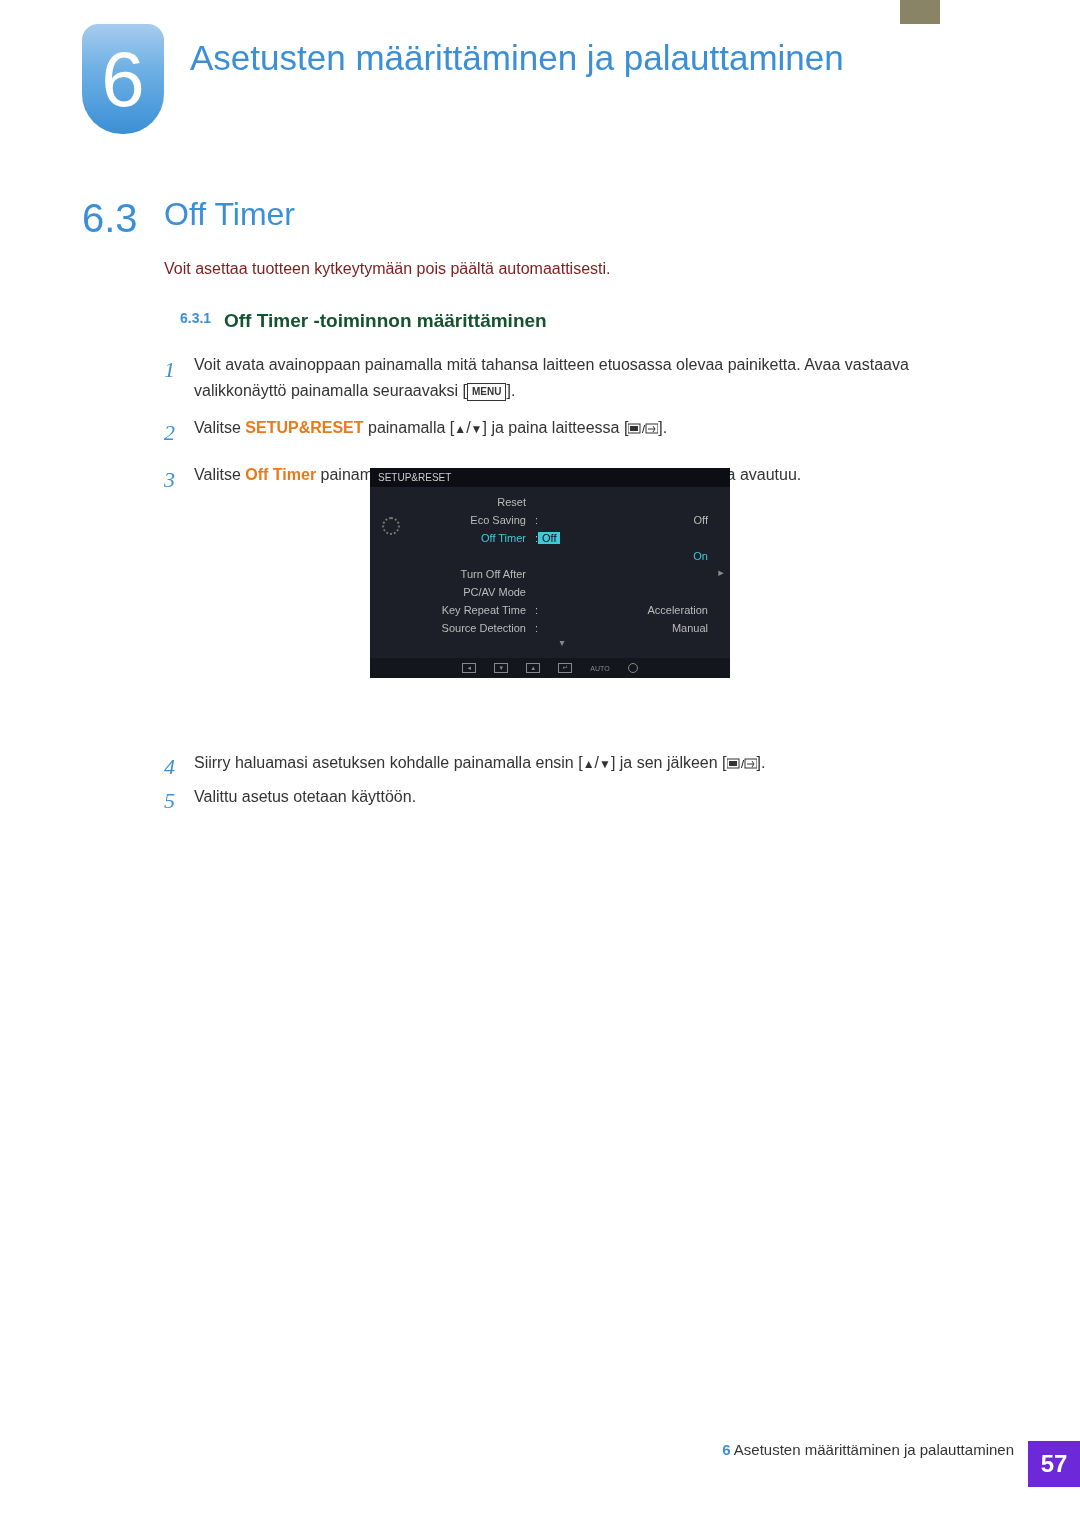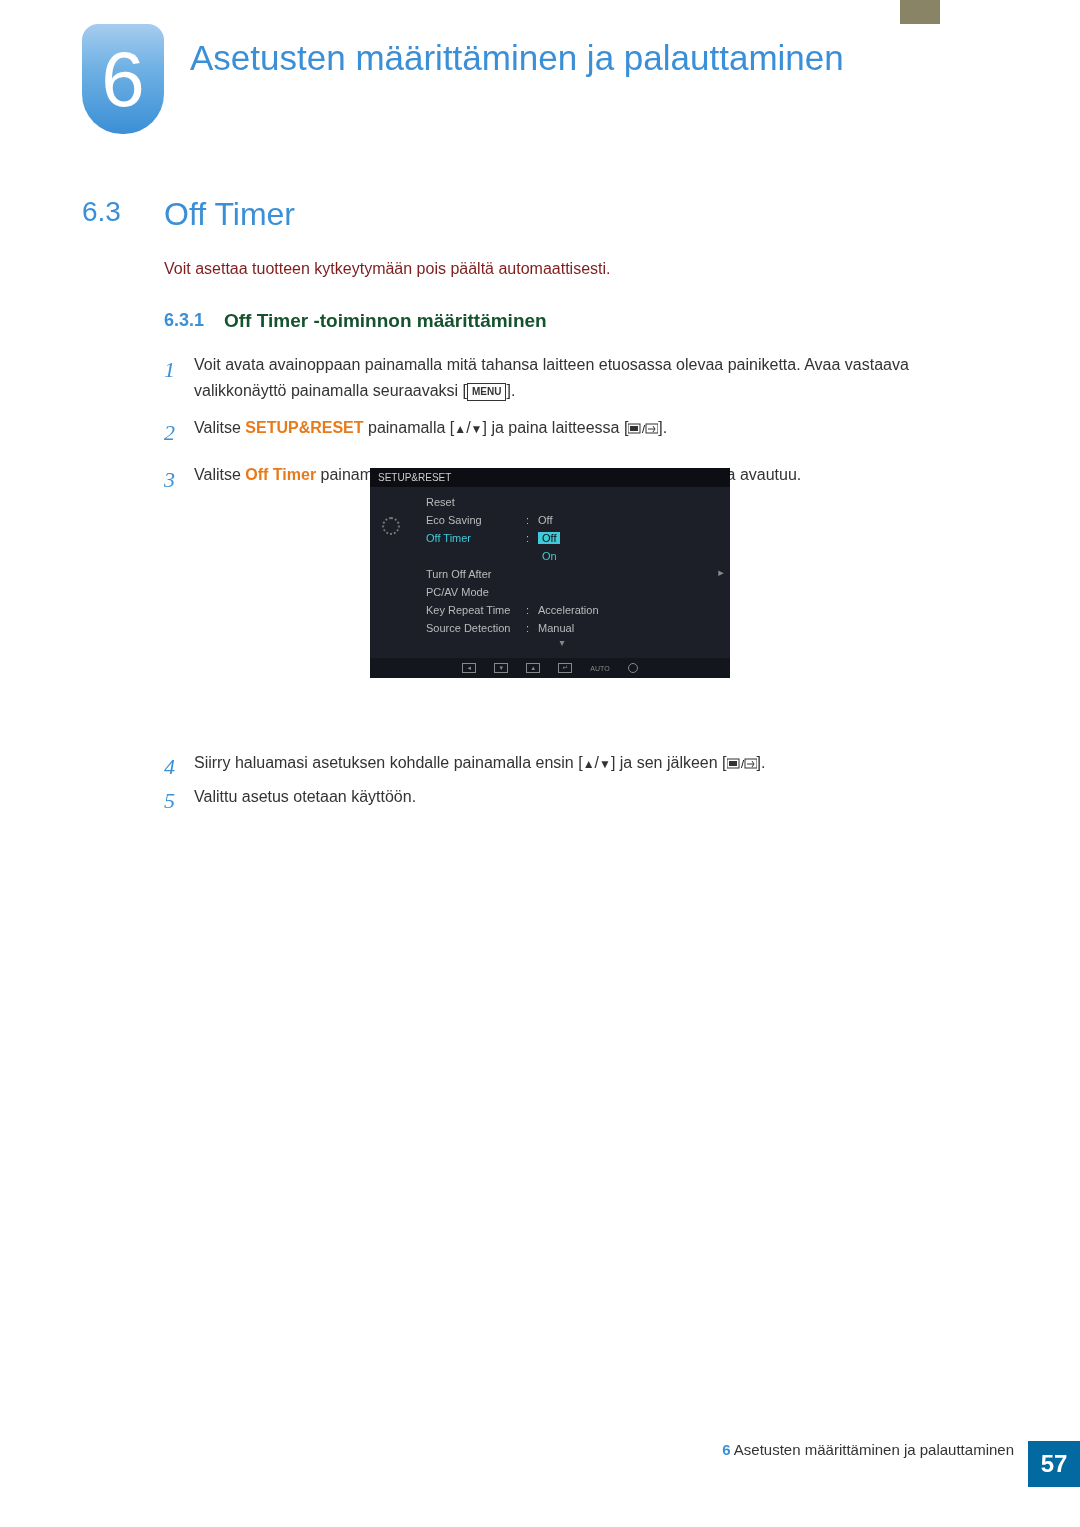--- a/index.html
+++ b/index.html
@@ -12,45 +12,45 @@
 .chapter-badge {
   position: absolute; top: 24px; left: 82px; width: 82px; height: 110px;
   background: linear-gradient(180deg, #a7ccee 0%, #6fb1e4 40%, #3b8fd6 100%);
   border-radius: 16px 16px 40px 40px;
   display: flex; align-items: center; justify-content: center;
 }
 .chapter-badge span { color: #fff; font-size: 78px; font-weight: 300; line-height: 1; font-family: Arial; }
 
 .chapter-title { position: absolute; top: 38px; left: 190px; font-size: 35px; color: #3b8fd6; font-weight: 400; }
 
-.section-num { position: absolute; top: 196px; left: 82px; font-size: 28px; color: #3b8fd6; font-weight: 400; }
+.section-num { position: absolute; top: 196px; left: 82px; font-size: 40px; color: #3b8fd6; font-weight: 400; }
 .section-title { position: absolute; top: 196px; left: 164px; font-size: 32px; color: #3b8fd6; font-weight: 400; }
 
 .intro-text { position: absolute; top: 260px; left: 164px; font-size: 16px; color: #7f1d1d; }
 
-.subsection-num { position: absolute; top: 310px; left: 164px; font-size: 18px; color: #3b8fd6; font-weight: bold; }
+.subsection-num { position: absolute; top: 310px; left: 180px; font-size: 14px; color: #3b8fd6; font-weight: bold; }
 .subsection-title { position: absolute; top: 310px; left: 224px; font-size: 19px; color: #14532d; font-weight: bold; }
 
 .steps { position: absolute; top: 352px; left: 164px; right: 80px; }
 .step { display: flex; margin-bottom: 12px; font-size: 16px; color: #333; line-height: 1.6; }
 .step-num { color: #3b8fd6; font-size: 22px; font-style: italic; font-family: Georgia, serif; width: 30px; flex-shrink:0; }
 .step-body { flex: 1; }
 .orange { color: #e87a1a; font-weight: bold; }
 .menu-box { display: inline-block; border: 1px solid #333; padding: 0 4px; font-size: 10px; font-weight: bold; vertical-align: 1px; }
 .tri-up::before { content: "▲"; font-size: 12px; }
 .tri-down::before { content: "▼"; font-size: 12px; }
 .io-icons svg { vertical-align: -2px; }
 
 .osd { position: absolute; top: 468px; left: 370px; width: 360px; background: #1d1f28; font-size: 11px; color: #bbb; }
 .osd-title { background: #0d0e14; padding: 4px 8px; font-size: 10px; color: #ccc; }
 .osd-body { display: flex; }
 .osd-left { width: 42px; display: flex; flex-direction: column; align-items: center; justify-content: flex-start; padding-top: 30px; }
 .osd-gear { width: 18px; height: 18px; border: 2px dotted #777; border-radius: 50%; }
 .osd-list { flex: 1; padding: 6px 4px; }
-.osd-row { display: flex; height: 18px; align-items: center; }
+.osd-row { display: flex; height: 18px; align-items: center; text-align: right; }
 .osd-label { width: 110px; padding-left: 10px; }
 .osd-colon { width: 12px; }
 .osd-val { flex: 1; }
 .osd-row.active .osd-label { color: #3fc9d9; }
 .osd-val.hl-off { background: #3fc9d9; color: #0d0e14; padding: 0 4px; display:inline-block; width:auto; }
 .osd-val.hl-on { color: #3fc9d9; padding-left:4px; }
 .osd-row.sub { padding-left:0; }
 .osd-nav-right { width: 18px; display:flex; align-items:center; justify-content:center; color:#888; }
 .osd-footer { background: #14161e; display:flex; justify-content:center; gap:18px; padding:5px; align-items:center; }
 .osd-footer .btn { width: 14px; height: 10px; border: 1px solid #888; font-size: 7px; color:#888; display:flex; align-items:center; justify-content:center; }
@@ -61,21 +61,21 @@
 .bullets { position: absolute; top: 672px; left: 230px; right: 80px; font-size: 16px; color:#333; line-height:1.8; }
 .bullets li { list-style: none; position:relative; padding-left: 18px; }
 .bullets li::before { content:"•"; color:#3b8fd6; position:absolute; left:0; font-size: 12px; top:2px; }
 
 .step-4 { position: absolute; top: 754px; left: 164px; right: 80px; display:flex; font-size:16px; color:#333; }
 .step-5 { position: absolute; top: 788px; left: 164px; right: 80px; display:flex; font-size:16px; color:#333; }
 
 .footer { position: absolute; bottom: 40px; right: 0; display:flex; align-items:flex-start; }
 .footer-text { font-size: 15px; color: #333; margin-right: 14px; }
 .footer-accent { color: #3b8fd6; font-weight: bold; }
-.footer-page { background: #0369a1; color:#fff; width: 52px; height: 46px; display:flex; align-items:center; justify-content:center; font-size:24px; font-weight:bold; }
+.footer-page { background: #6d28d9; color:#fff; width: 52px; height: 46px; display:flex; align-items:center; justify-content:center; font-size:24px; font-weight:bold; }
 </style>
 </head>
 <body>
 
 <div class="page">
   <div class="top-band"></div>
 
   <div class="chapter-badge">
     <span>6</span>
   </div>

